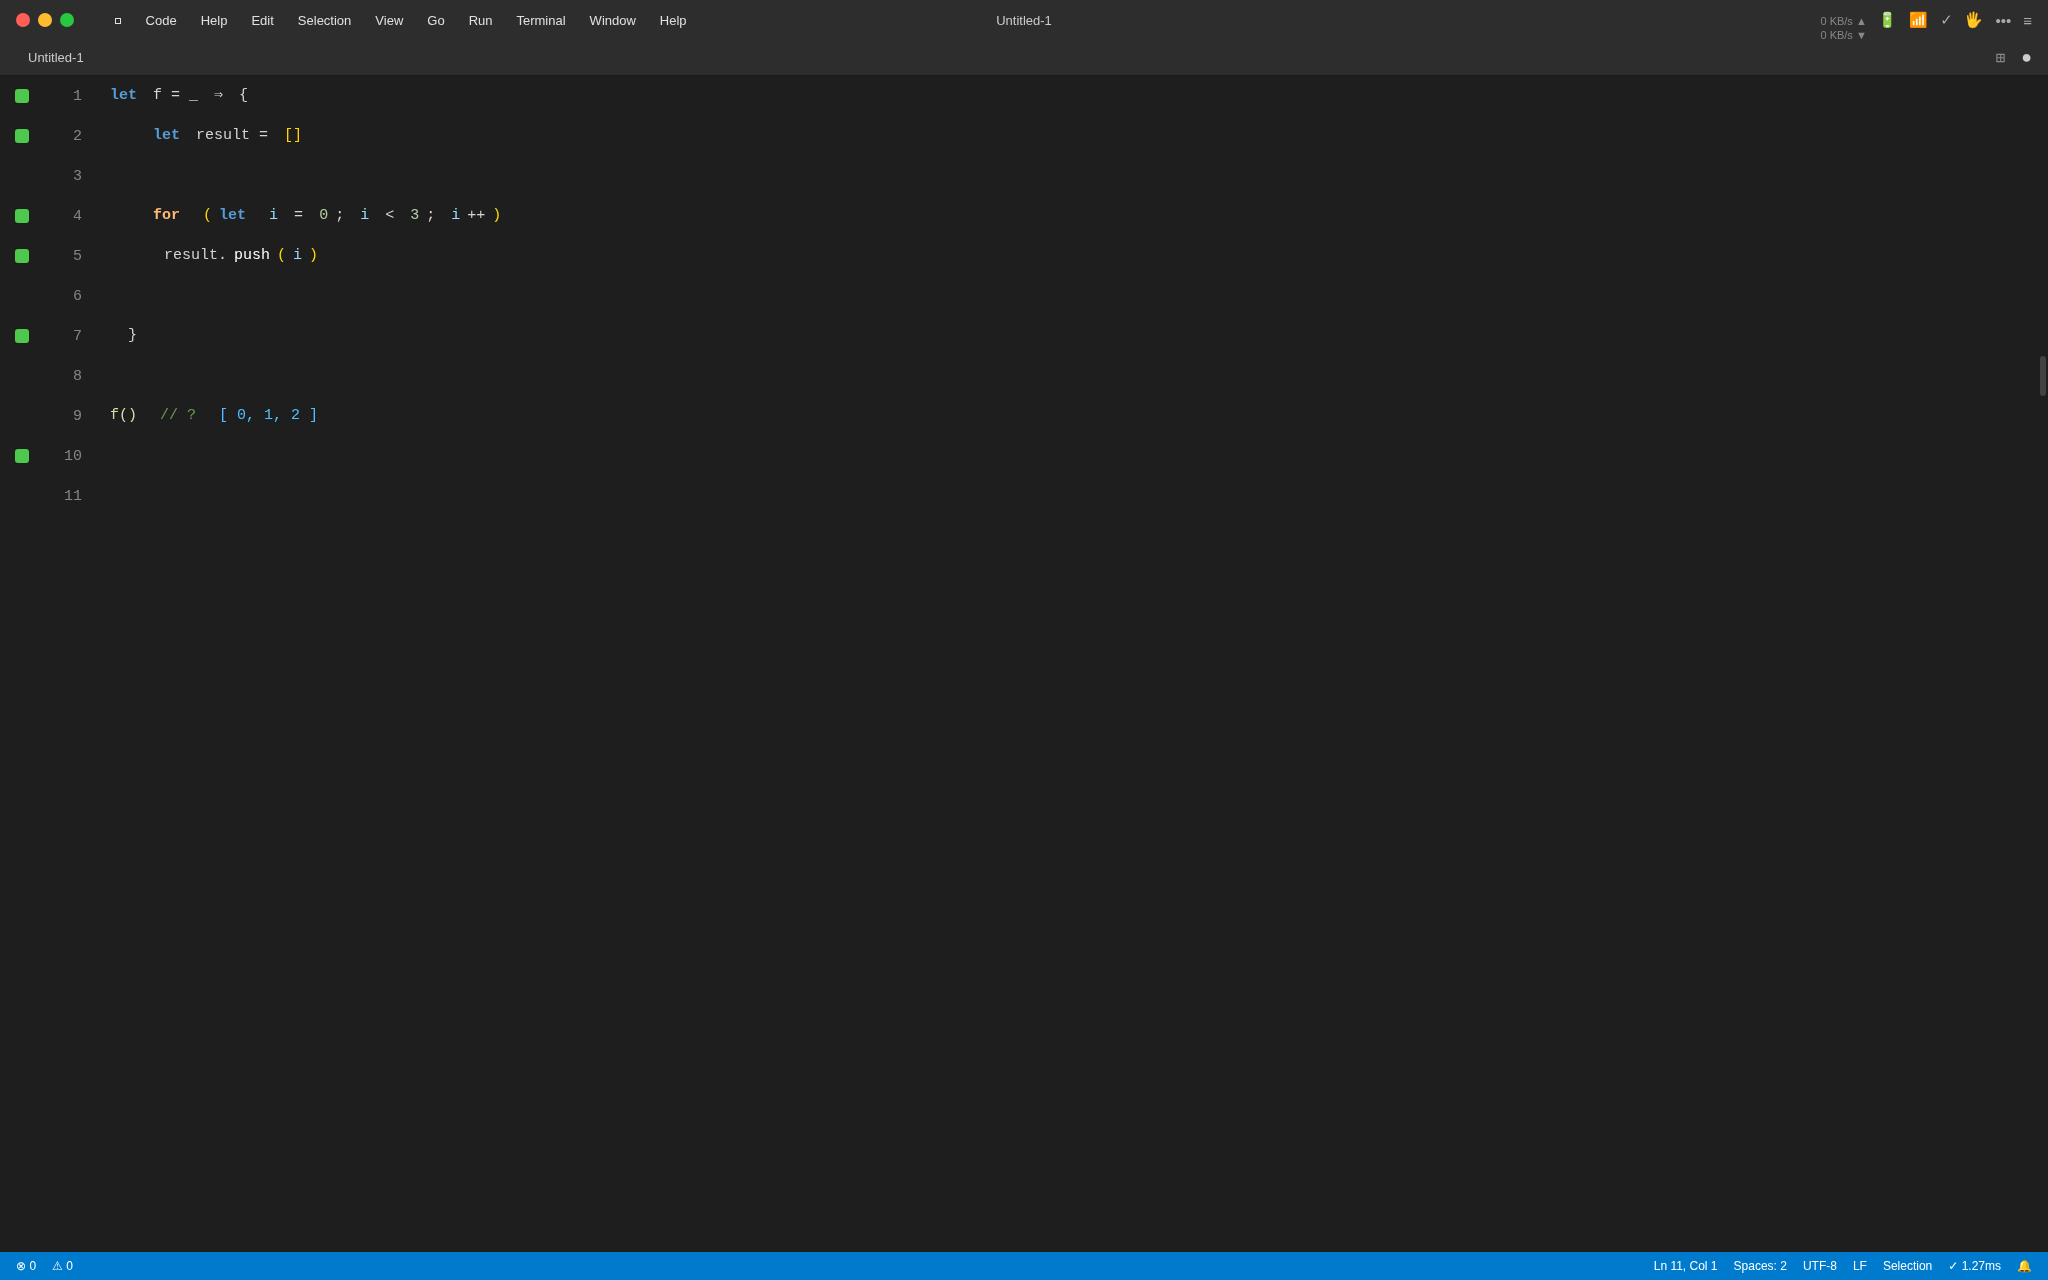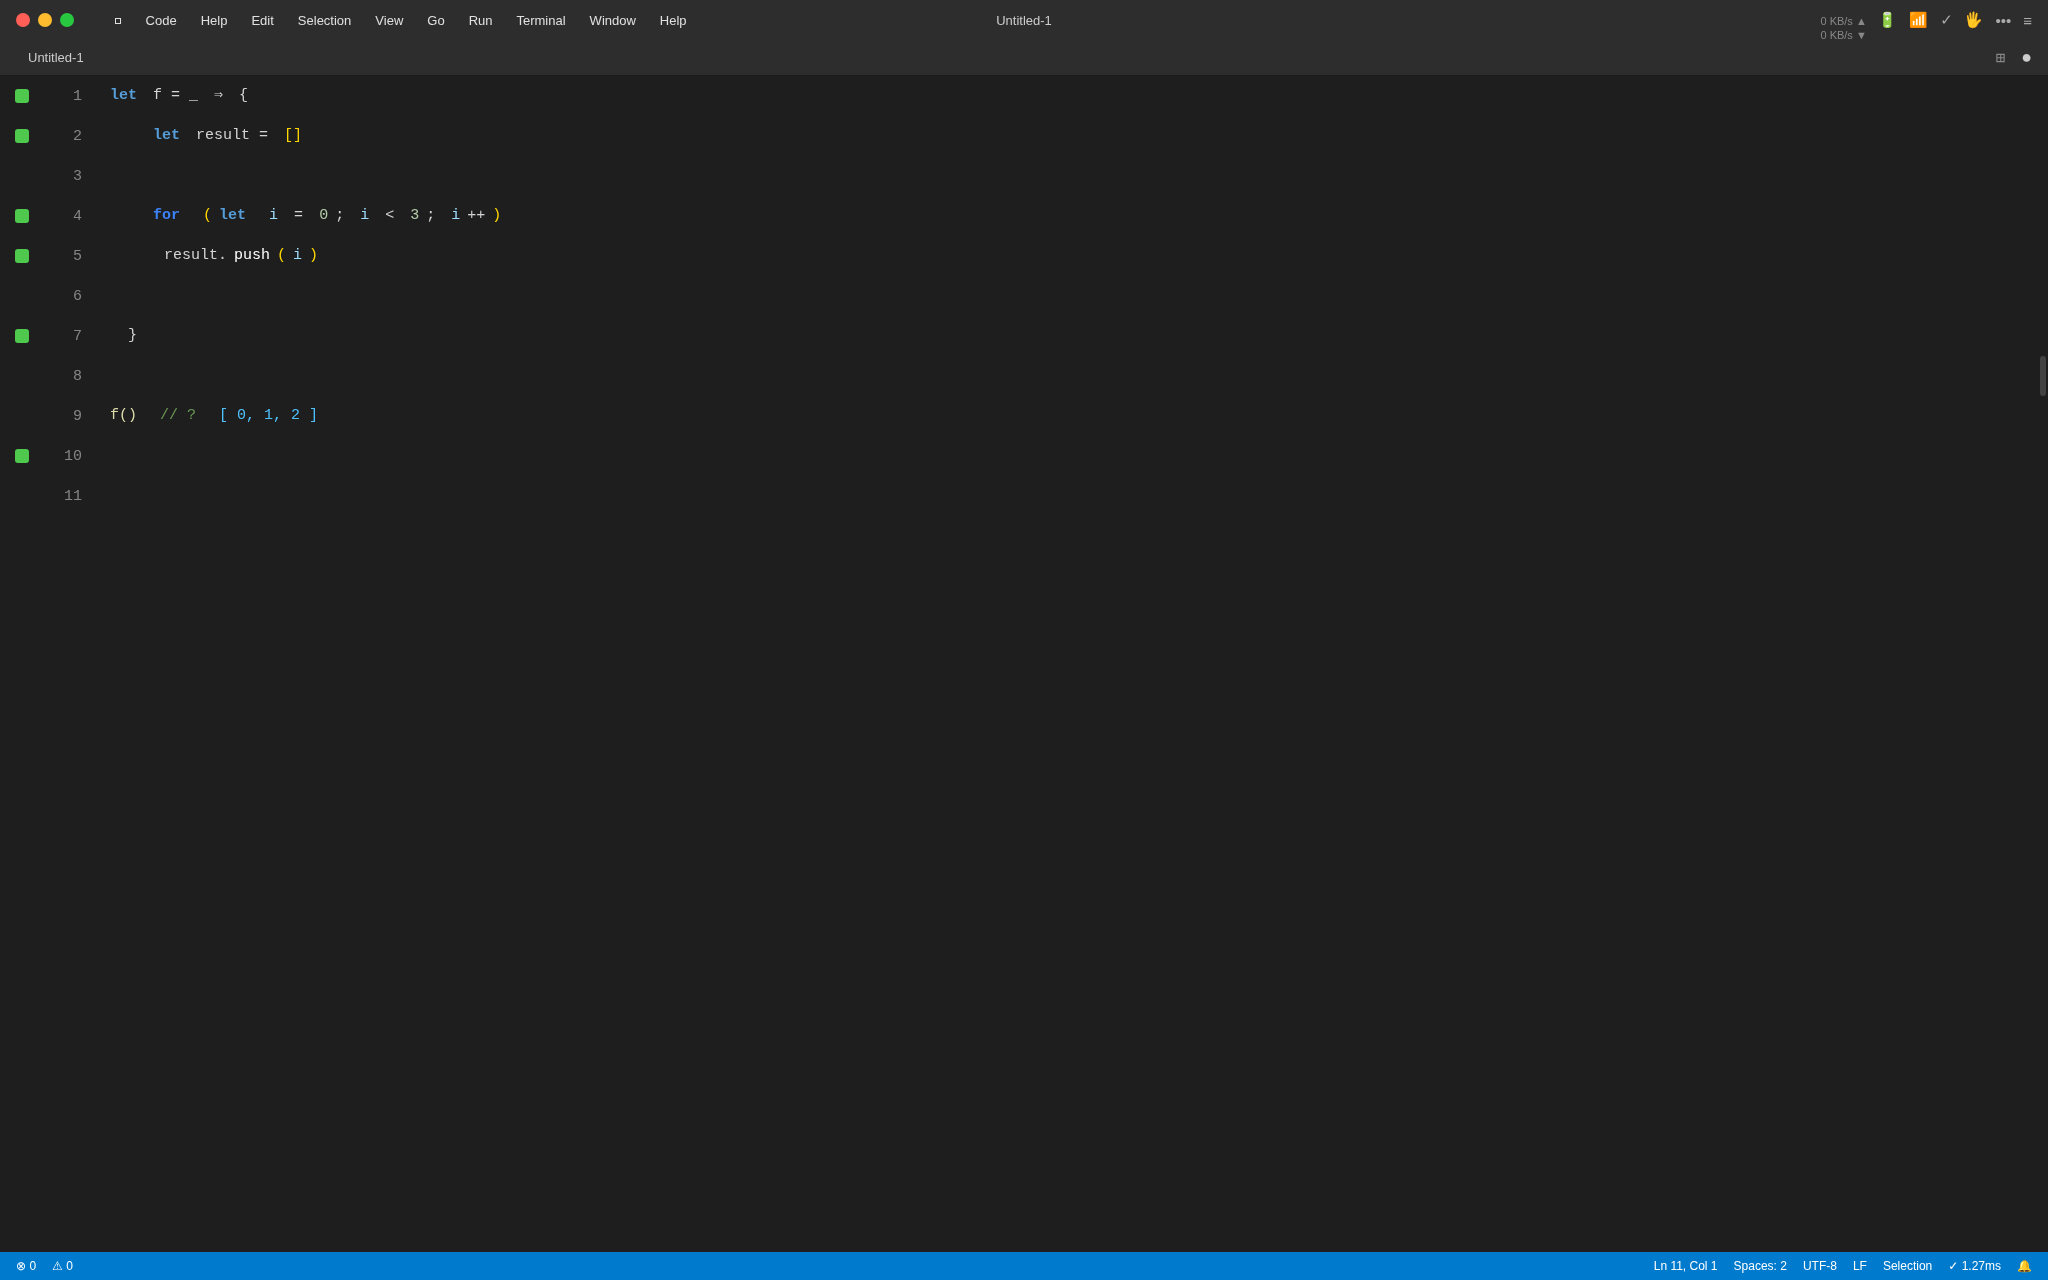--- a/index.html
+++ b/index.html
@@ -195,21 +195,21 @@
       height: 40px;
       background: #424242;
       border-radius: 3px;
       position: absolute;
       right: 2px;
       top: 280px;
     }
 
     
     .kw-let { color: #569cd6; font-weight: bold; }
-    .kw-for { color: #3b82f6; font-weight: bold; }
+    .kw-for { color: #fdba74; font-weight: bold; }
     .kw-return { color: #cc8833; font-weight: bold; }
     .str-bracket { color: #ffd700; }
     .arrow { color: #d4d4d4; }
     .num { color: #b5cea8; }
     .comment { color: #6a9955; }
     .result-val { color: #4fc1ff; }
     .method { color: #ffffff; }
     .paren { color: #ffd700; }
     .var { color: #9cdcfe; }
     .plain { color: #d4d4d4; }

